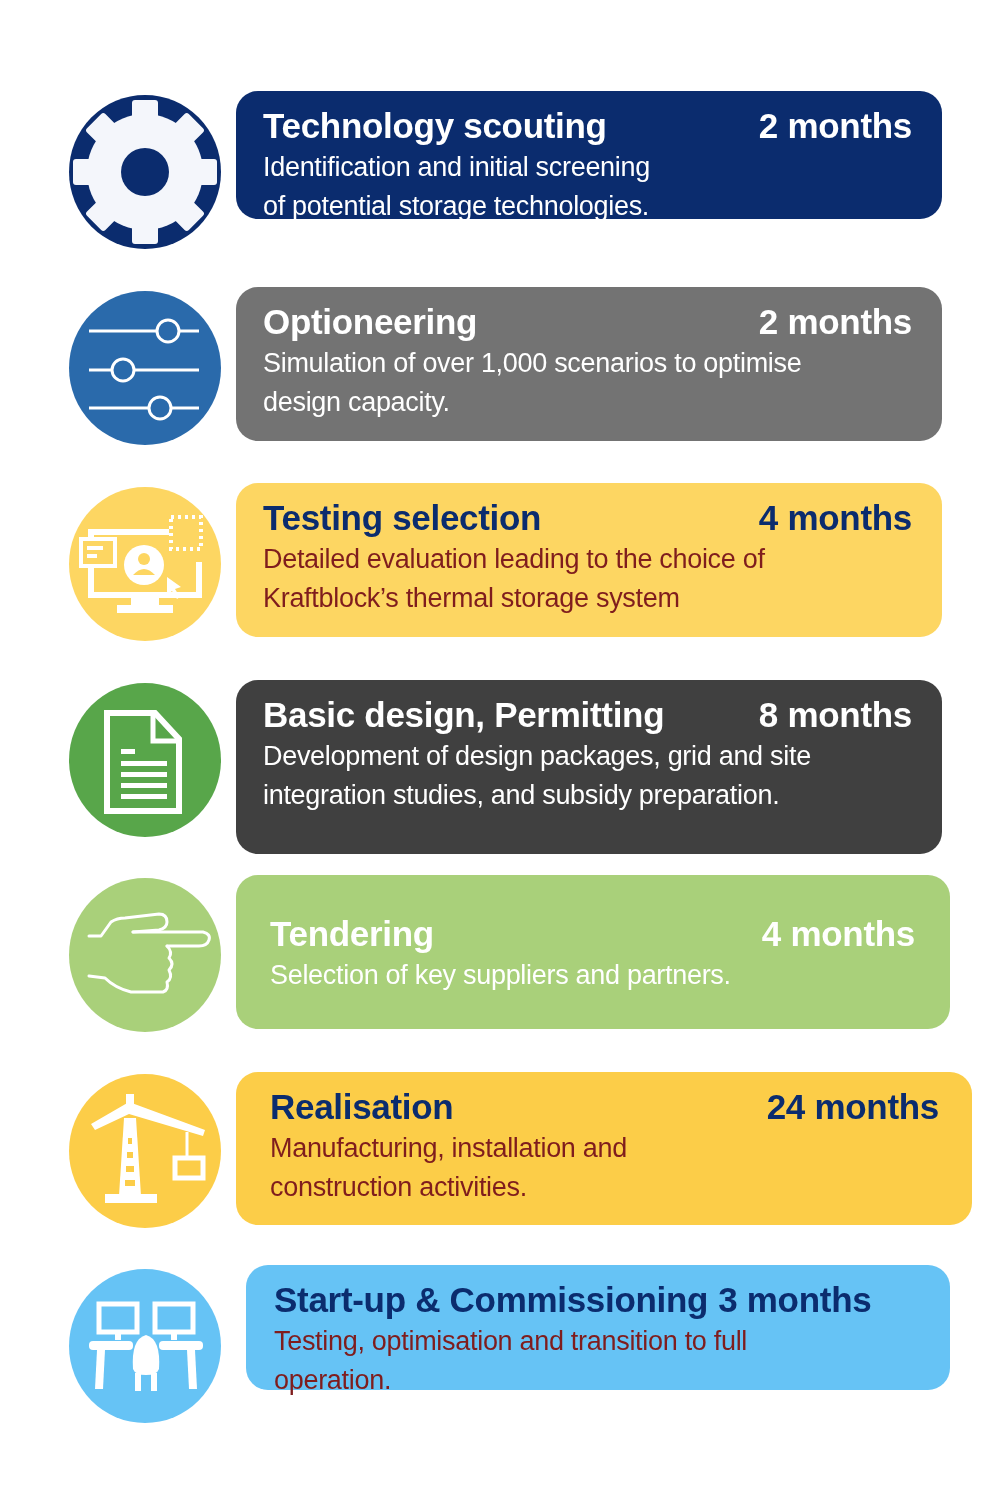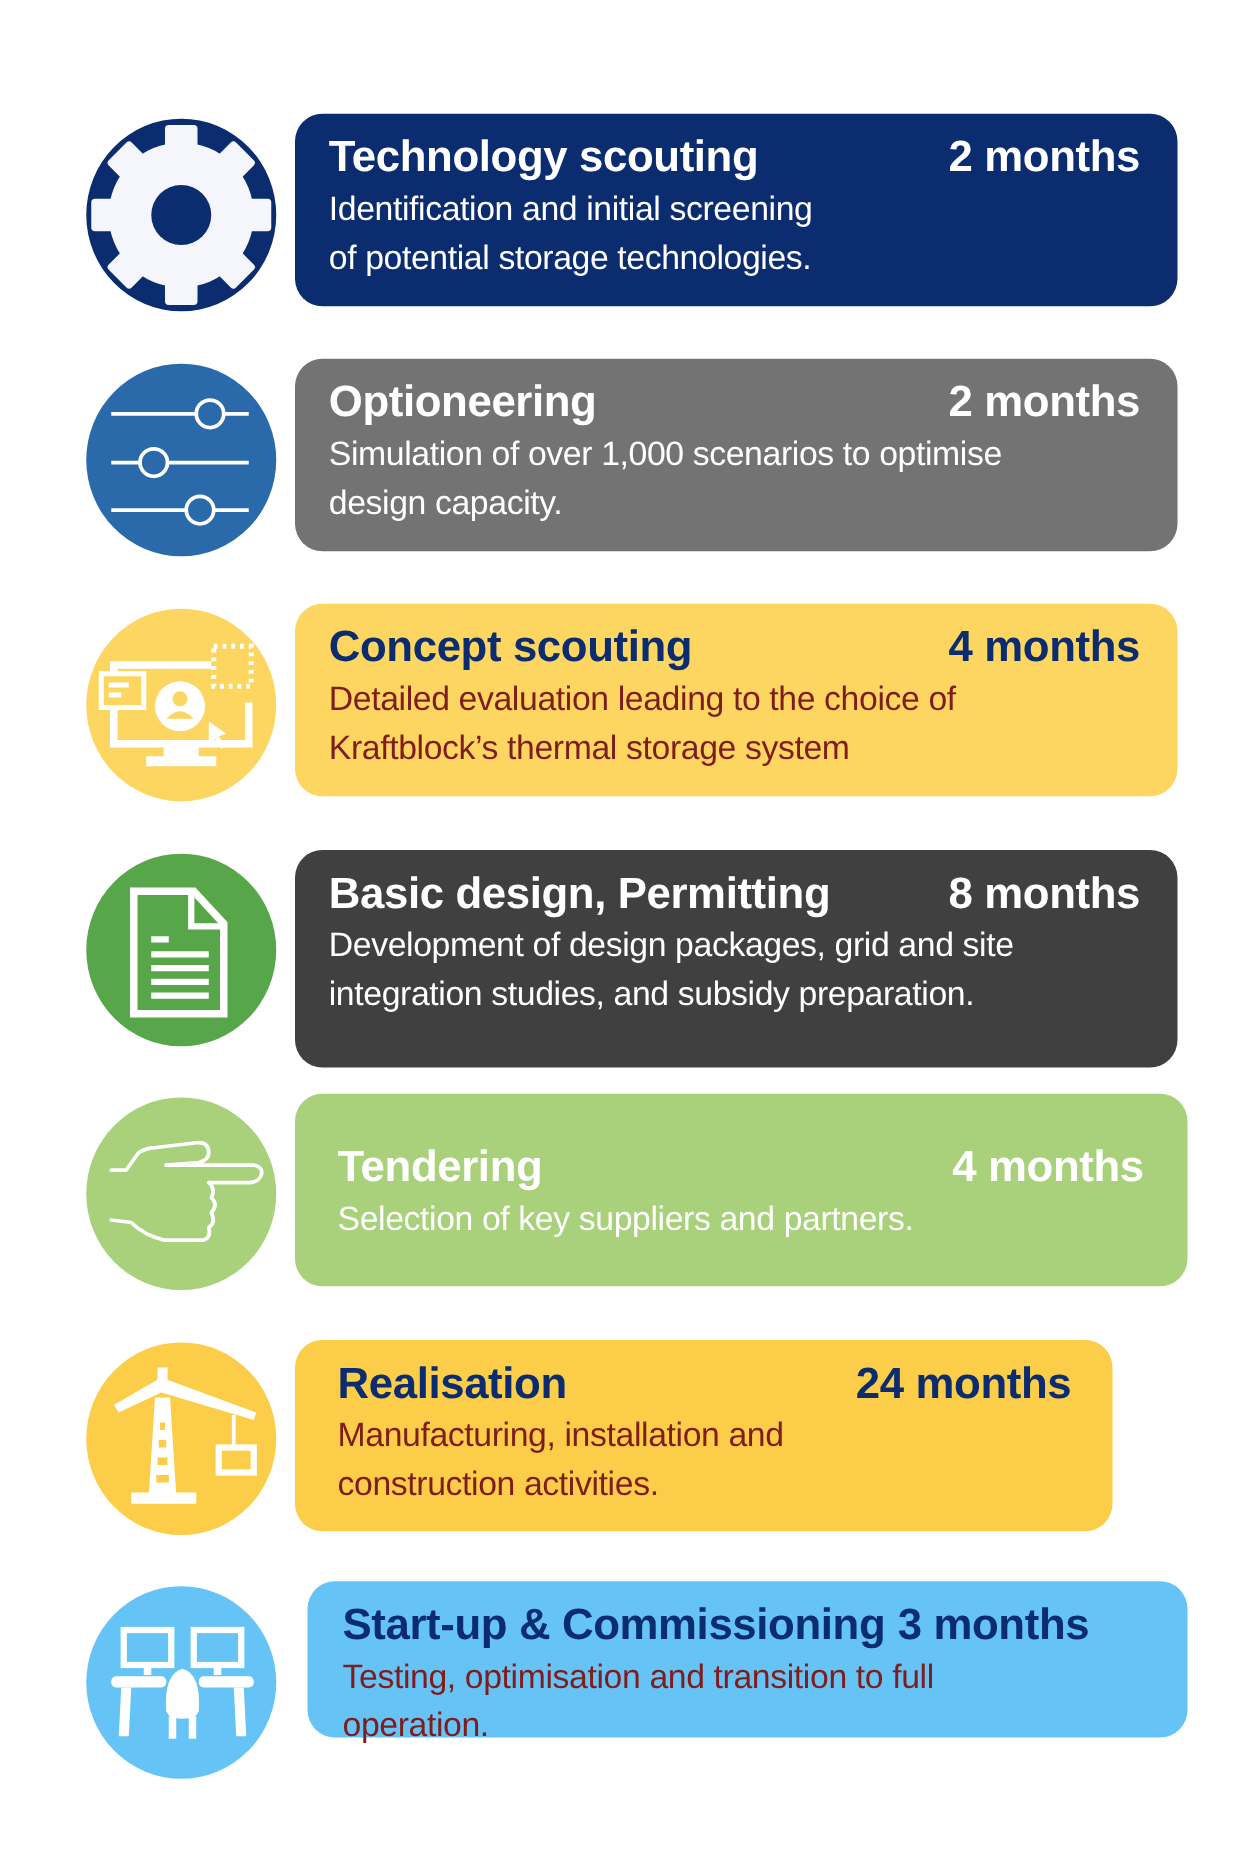--- a/index.html
+++ b/index.html
@@ -30,21 +30,21 @@
         <rect x="-13" y="-72" width="26" height="20" rx="3" transform="rotate(135)"></rect>
         <rect x="-13" y="-72" width="26" height="20" rx="3" transform="rotate(180)"></rect>
         <rect x="-13" y="-72" width="26" height="20" rx="3" transform="rotate(225)"></rect>
         <rect x="-13" y="-72" width="26" height="20" rx="3" transform="rotate(270)"></rect>
         <rect x="-13" y="-72" width="26" height="20" rx="3" transform="rotate(315)"></rect>
       </g>
     </g>
     <circle cx="76" cy="77" r="24" fill="#0b2c6e"></circle>
   </svg>
 </div>
-<div class="card light" style="left:236px; top:91px; width:706px; height:154px; background:#0b2c6e;">
+<div class="card light" style="left:236px; top:91px; width:706px; height:128px; background:#0b2c6e;">
   <div class="head">
     <span>Technology scouting</span>
     <span>2 months</span>
   </div>
   <div class="desc">
     <div>Identification and initial screening</div>
     <div>of potential storage technologies.</div>
   </div>
 </div>
 
@@ -88,21 +88,21 @@
       <rect x="102" y="30" width="30" height="32"></rect>
     </g>
     <circle cx="75" cy="78" r="20" fill="#ffffff"></circle>
     <circle cx="75" cy="72" r="6" fill="#fdd662"></circle>
     <path d="M64 88 Q75 76 86 88 Z" fill="#fdd662"></path>
     <path d="M98 90 L112 100 L106 102 L111 110 L108 112 L103 104 L98 108 Z" fill="#ffffff"></path>
   </svg>
 </div>
 <div class="card dark" style="left:236px; top:483px; width:706px; height:154px; background:#fdd662;">
   <div class="head">
-    <span>Concept scouting</span>
+    <span>Testing selection</span>
     <span>4 months</span>
   </div>
   <div class="desc">
     <div>Detailed evaluation leading to the choice of</div>
     <div>Kraftblock’s thermal storage system</div>
   </div>
 </div>
 
 <div class="circle" style="left:69px; top:683px; background:#58a64a;">
   <svg viewBox="0 0 152 154">
@@ -158,21 +158,21 @@
     <g fill="#fccd48">
       <rect x="59" y="64" width="4" height="6"></rect>
       <rect x="58" y="78" width="6" height="6"></rect>
       <rect x="57" y="92" width="8" height="6"></rect>
       <rect x="56" y="106" width="10" height="6"></rect>
     </g>
     <line x1="118" y1="58" x2="118" y2="84" stroke="#ffffff" stroke-width="3"></line>
     <rect x="106" y="84" width="28" height="20" fill="none" stroke="#ffffff" stroke-width="5"></rect>
   </svg>
 </div>
-<div class="card dark" style="left:236px; top:1072px; width:654px; height:153px; background:#fccd48; padding-left:34px; padding-right:33px;">
+<div class="card dark" style="left:236px; top:1072px; width:736px; height:153px; background:#fccd48; padding-left:34px; padding-right:33px;">
   <div class="head">
     <span>Realisation</span>
     <span>24 months</span>
   </div>
   <div class="desc">
     <div>Manufacturing, installation and</div>
     <div>construction activities.</div>
   </div>
 </div>
 

